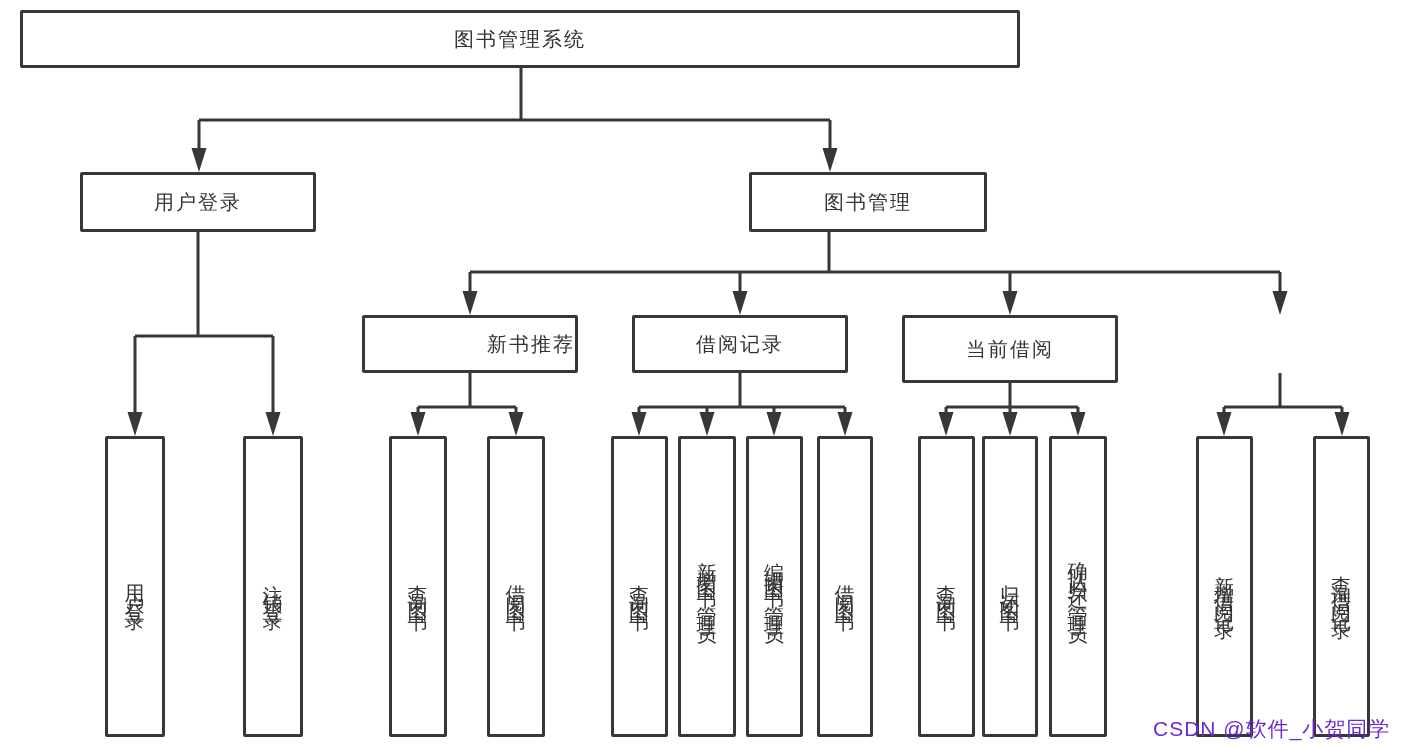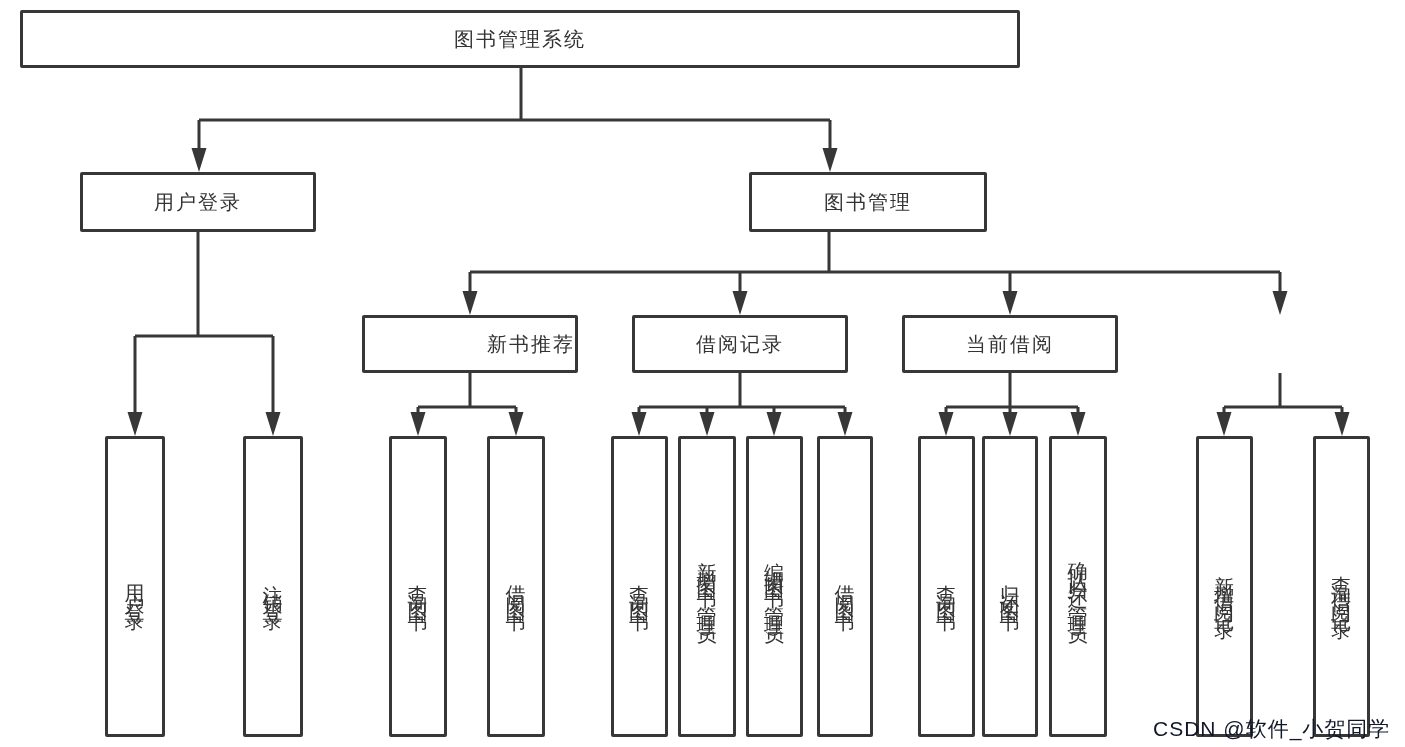--- a/index.html
+++ b/index.html
@@ -13,21 +13,21 @@
     border:3px solid #373737; border-radius:2px; background:#ffffff;
     display:flex; align-items:center; justify-content:center;
   }
   .h-label { font-size:20px; letter-spacing:2px; white-space:nowrap; }
   .v-label {
     writing-mode:vertical-rl; text-orientation:mixed;
     font-size:20px; line-height:1; letter-spacing:9px; white-space:nowrap;
   }
   .watermark {
     position:absolute; left:1153px; top:715px; z-index:5;
-    font-size:21px; color:#0f172a; letter-spacing:1px; white-space:nowrap;
+    font-size:21px; color:#6d28d9; letter-spacing:1px; white-space:nowrap;
   }
 </style>
 </head>
 <body>
 
 <div class="stage">
 
   <svg class="wires" width="1405" height="747" viewBox="0 0 1405 747">
     <g stroke="#373737" stroke-width="3" fill="none">
 
@@ -81,21 +81,21 @@
   <div class="node" style="left:749px; top:172px; width:238px; height:60px;">
     <span class="h-label">图书管理</span>
   </div>
 
   <div class="node" style="left:362px; top:315px; width:216px; height:58px;justify-content:flex-end;">
     <span class="h-label">新书推荐</span>
   </div>
   <div class="node" style="left:632px; top:315px; width:216px; height:58px;">
     <span class="h-label">借阅记录</span>
   </div>
-  <div class="node" style="left:902px; top:315px; width:216px; height:58px;">
+  <div class="node" style="left:902px; top:315px; width:216px; height:68px;">
     <span class="h-label">当前借阅</span>
   </div>
 
   <div class="node" style="left:105px; top:436px; width:60px; height:301px;">
     <span class="v-label">用户登录</span>
   </div>
   <div class="node" style="left:243px; top:436px; width:60px; height:301px;">
     <span class="v-label">注销登录</span>
   </div>
 

